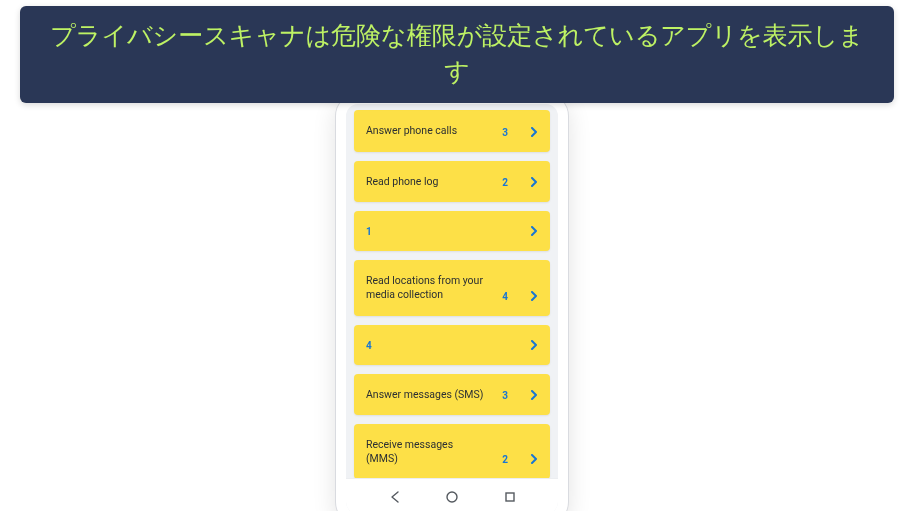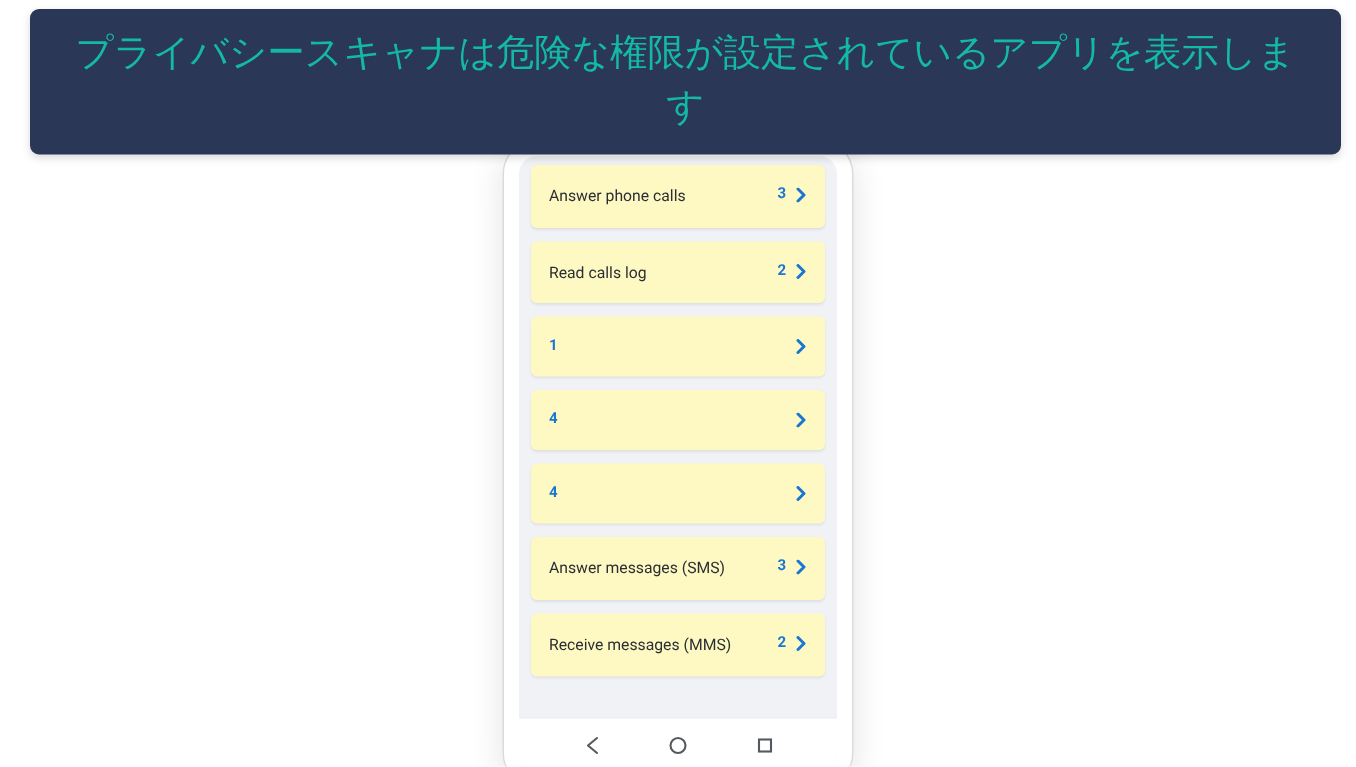--- a/index.html
+++ b/index.html
@@ -13,21 +13,21 @@
   }
   .banner {
     position: absolute;
     top: 6px;
     left: 20px;
     right: 10px;
     background: #2a3756;
     border-radius: 6px;
     padding: 12px 20px;
     text-align: center;
-    color: #14b8a6;
+    color: #bef264;
     font-size: 25px;
     line-height: 1.45;
     box-shadow: 0 2px 6px rgba(0,0,0,0.15);
     z-index: 10;
     font-weight: 400;
   }
   .phone {
     position: absolute;
     left: 50%;
     top: 94px;
@@ -39,29 +39,29 @@
     border-radius: 22px;
     box-shadow: 0 0 0 1px #d9dbe0, 0 6px 24px rgba(0,0,0,0.12);
     overflow: hidden;
   }
   .list {
     padding: 6px 8px 0 8px;
     height: calc(100% - 36px);
     overflow: hidden;
   }
   .card {
-    background: #fef9c3;
+    background: #fde047;
     border-radius: 4px;
     box-shadow: 0 1px 2px rgba(0,0,0,0.08);
     margin-bottom: 9px;
     padding: 14px 10px 14px 12px;
     display: flex;
-    align-items: flex-start;
+    align-items: flex-end;
     justify-content: space-between;
-    gap: 0;
+    gap: 16px;
   }
   .card .label {
     font-size: 10.5px;
     color: #2b2f33;
     line-height: 1.3;
     flex: 1;
   }
   .card .count {
     font-size: 10px;
     font-weight: 700;
@@ -112,39 +112,40 @@
       <span class="label">Answer phone calls</span>
       <span class="count">3</span>
       <span class="chev">
         <svg width="8" height="10" viewBox="0 0 8 10">
             <path d="M2 1 L6 5 L2 9" fill="none" stroke="#1976d2" stroke-width="2" stroke-linecap="round" stroke-linejoin="round"></path>
           </svg>
       </span>
     </div>
 
     <div class="card">
-      <span class="label">Read calls log</span>
+      <span class="label">Read phone log</span>
       <span class="count">2</span>
       <span class="chev">
         <svg width="8" height="10" viewBox="0 0 8 10">
             <path d="M2 1 L6 5 L2 9" fill="none" stroke="#1976d2" stroke-width="2" stroke-linecap="round" stroke-linejoin="round"></path>
           </svg>
       </span>
     </div>
 
     <div class="card">
       <span class="count">1</span>
       <span class="chev">
         <svg width="8" height="10" viewBox="0 0 8 10">
             <path d="M2 1 L6 5 L2 9" fill="none" stroke="#1976d2" stroke-width="2" stroke-linecap="round" stroke-linejoin="round"></path>
           </svg>
       </span>
     </div>
 
     <div class="card">
+      <span class="label">Read locations from your media collection</span>
       <span class="count">4</span>
       <span class="chev">
         <svg width="8" height="10" viewBox="0 0 8 10">
             <path d="M2 1 L6 5 L2 9" fill="none" stroke="#1976d2" stroke-width="2" stroke-linecap="round" stroke-linejoin="round"></path>
           </svg>
       </span>
     </div>
 
     <div class="card">
       <span class="count">4</span>

